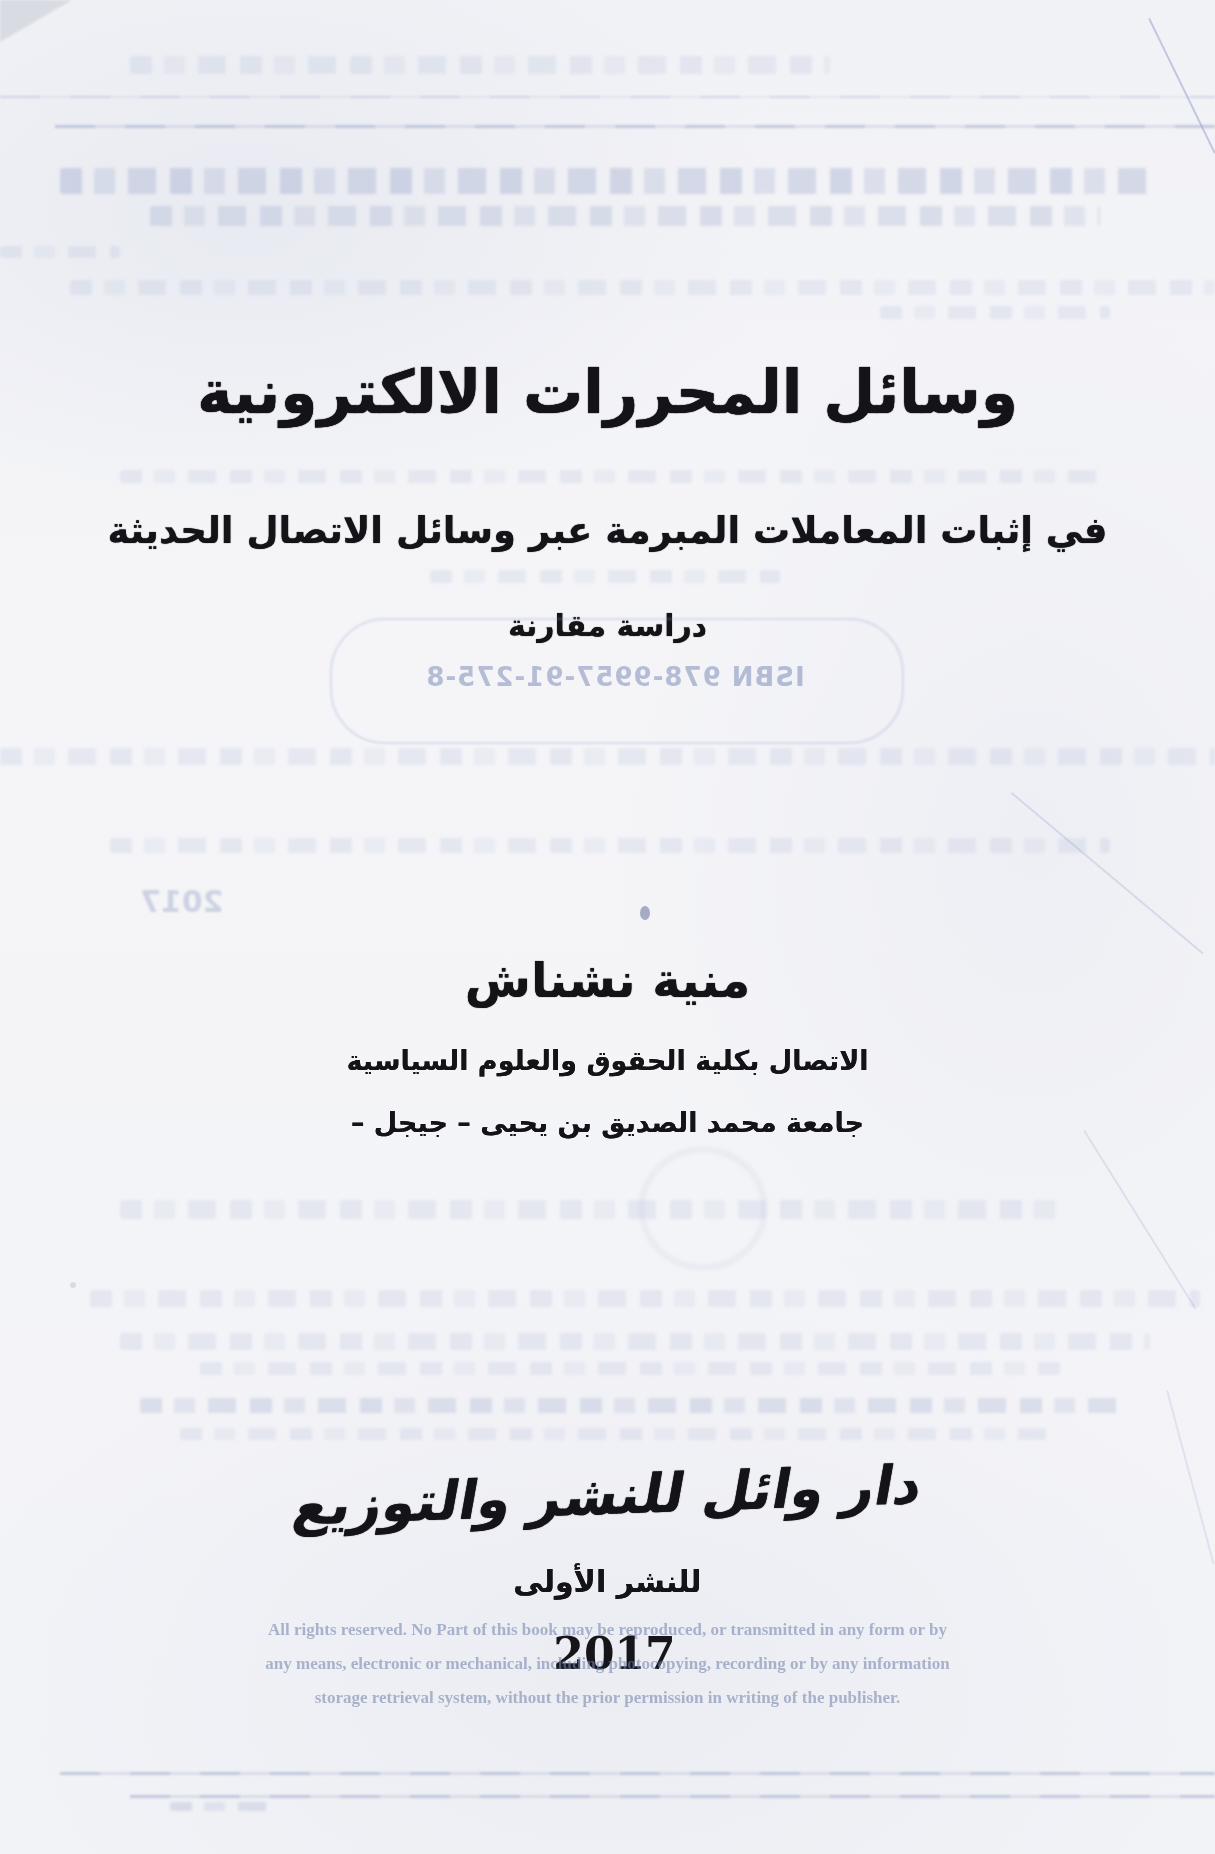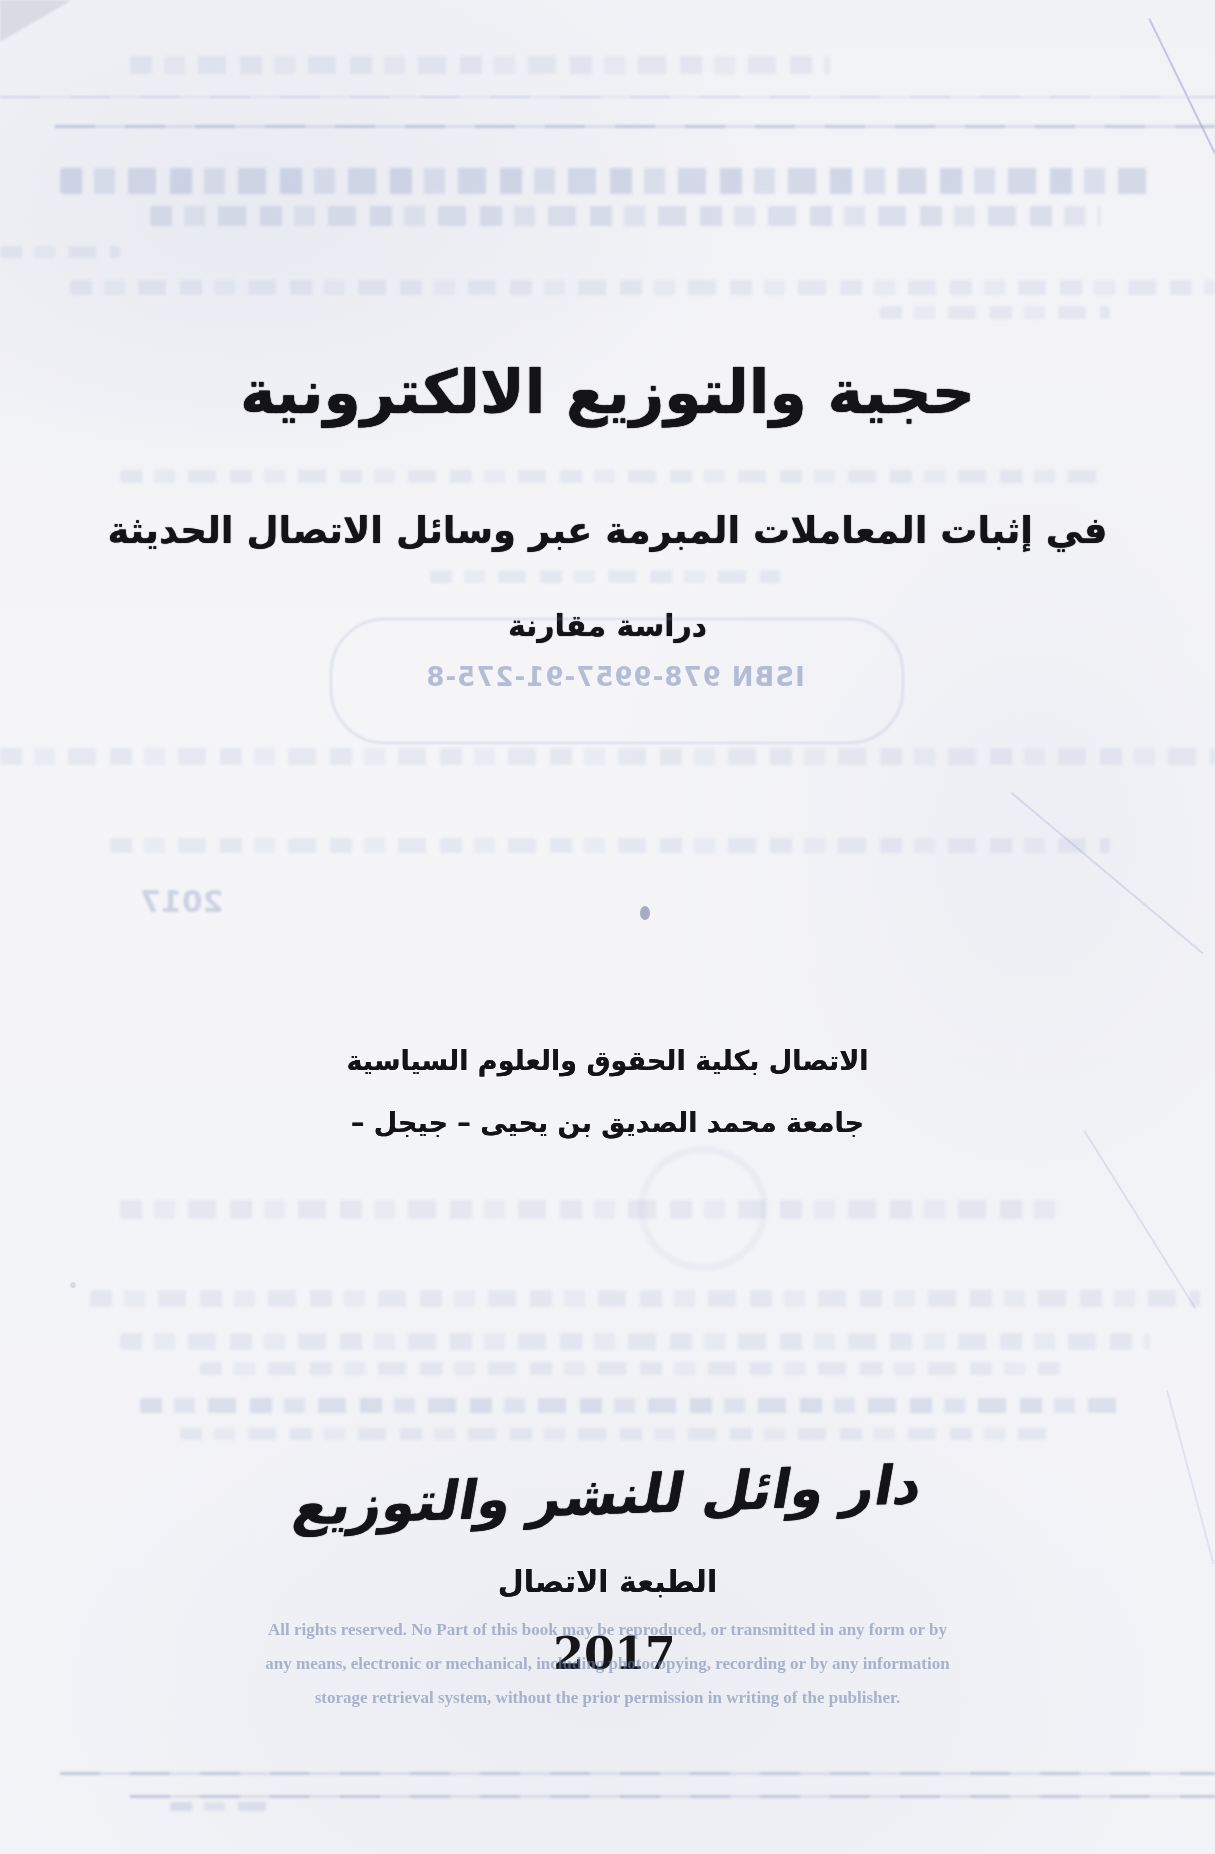--- a/index.html
+++ b/index.html
@@ -87,48 +87,49 @@
 
   <div class="ghost-strip g-light" style="top:56px;left:130px;width:700px;height:18px;"></div>
   <div class="rule rule-thin" style="top:96px;left:0;width:1215px;"></div>
   <div class="rule" style="top:125px;left:55px;width:1160px;"></div>
   <div class="ghost-strip g-strong" style="top:168px;left:60px;width:1100px;height:26px;"></div>
   <div class="ghost-strip" style="top:206px;left:150px;width:950px;height:20px;"></div>
   <div class="ghost-strip g-light" style="top:246px;left:0;width:120px;height:12px;"></div>
   <div class="ghost-strip g-light" style="top:280px;left:70px;width:1145px;height:15px;"></div>
   <div class="ghost-strip g-light" style="top:306px;left:880px;width:230px;height:13px;"></div>
 
-  <div class="abs ctr ink title">حجية والتوزيع الالكترونية</div>
+  <div class="abs ctr ink title">وسائل المحررات الالكترونية</div>
   <div class="ghost-strip g-light" style="top:470px;left:120px;width:980px;height:13px;"></div>
   <div class="abs ctr ink subtitle">في إثبات المعاملات المبرمة عبر وسائل الاتصال الحديثة</div>
   <div class="ghost-strip g-light" style="top:570px;left:430px;width:350px;height:13px;"></div>
   <div class="abs ctr ink study-type">دراسة مقارنة</div>
 
   <div class="isbn-box"></div>
   <div class="ghost-text mirror isbn-line">ISBN 978-9957-91-275-8</div>
 
   <div class="ghost-strip g-light" style="top:748px;left:0;width:1215px;height:17px;"></div>
   <div class="ghost-strip g-light" style="top:838px;left:110px;width:1000px;height:15px;"></div>
   <div class="ghost-text mirror ghost-year">2017</div>
 
+  <div class="abs ctr ink author-name">منية نشناش</div>
   <div class="abs ctr ink author-role">الاتصال بكلية الحقوق والعلوم السياسية</div>
   <div class="abs ctr ink author-univ">جامعة محمد الصديق بن يحيى – جيجل –</div>
 
   <div class="ghost-circle"></div>
   <div class="ghost-strip g-light" style="top:1200px;left:120px;width:940px;height:19px;"></div>
   <div class="ghost-strip g-light" style="top:1290px;left:90px;width:1110px;height:17px;"></div>
   <div class="ghost-strip g-light" style="top:1333px;left:120px;width:1030px;height:17px;"></div>
   <div class="ghost-strip g-light" style="top:1362px;left:200px;width:860px;height:13px;"></div>
   <div class="ghost-strip" style="top:1398px;left:140px;width:980px;height:15px;"></div>
   <div class="ghost-strip g-light" style="top:1428px;left:180px;width:880px;height:12px;"></div>
 
   <div class="abs ctr ink publisher">
     <span class="logo-text">دار وائل للنشر والتوزيع</span>
   </div>
-  <div class="abs ctr ink edition">الطبعة الاتصال</div>
+  <div class="abs ctr ink edition">للنشر الأولى</div>
   <div class="abs ghost-text copyright-line cp1">All rights reserved. No Part of this book may be reproduced, or transmitted in any form or by</div>
   <div class="abs ctr year">2017</div>
   <div class="abs ghost-text copyright-line cp2">any means, electronic or mechanical, including photocopying, recording or by any information</div>
   <div class="abs ghost-text copyright-line cp3">storage retrieval system, without the prior permission in writing of the publisher.</div>
 
   <div class="rule" style="top:1772px;left:60px;width:1155px;"></div>
   <div class="rule" style="top:1795px;left:130px;width:1085px;"></div>
   <div class="ghost-strip" style="top:1802px;left:170px;width:110px;height:9px;"></div>
 </div>
 

